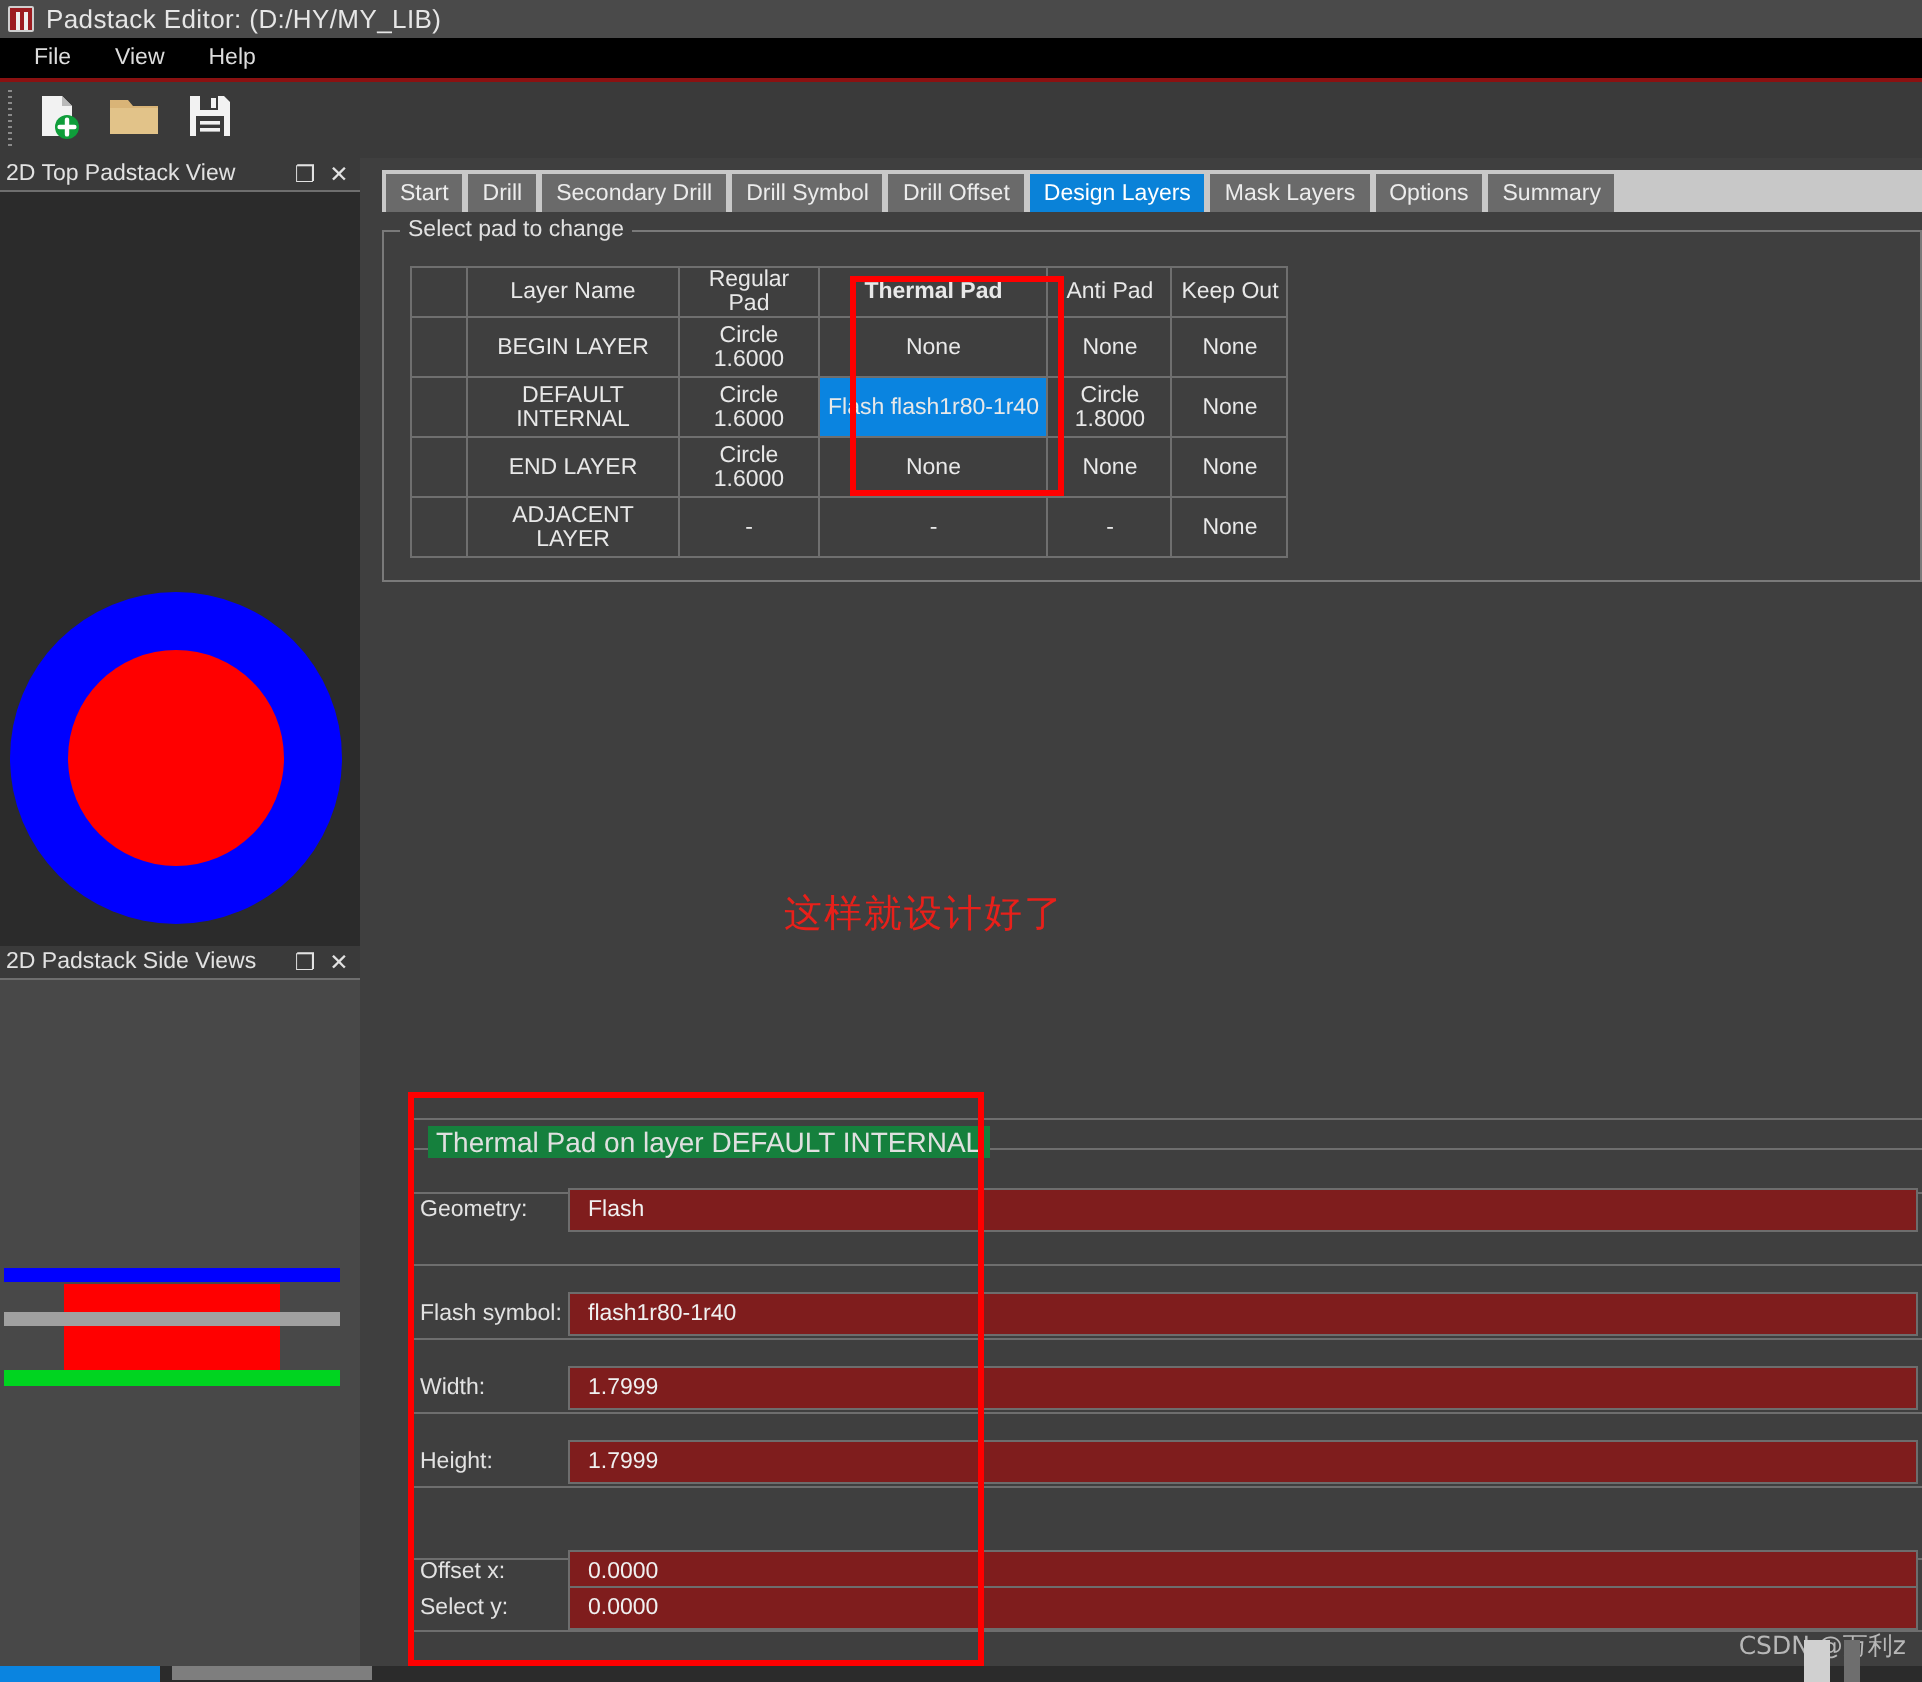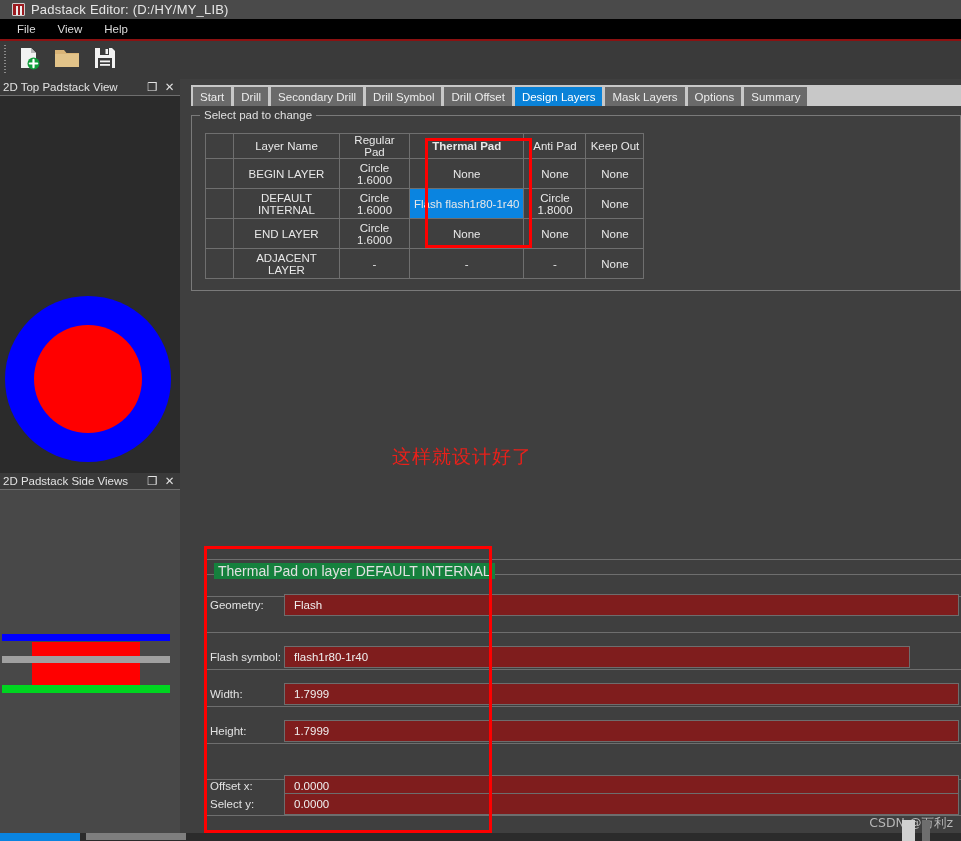--- a/index.html
+++ b/index.html
@@ -8,21 +8,21 @@
     background: #3f3f3f;
     font-family: "Liberation Sans", "DejaVu Sans", sans-serif;
     overflow: hidden;
   }
   #app { position: relative; width: 961px; height: 841px; }
 
   
   .titlebar {
     position: absolute; left: 0; top: 0; width: 961px; height: 19px;
     background: #4a4a4a; display: flex; align-items: center; gap: 6px;
-    padding-left: 12px;
+    padding-left: 4px;
   }
   .app-icon {
     width: 13px; height: 13px; flex: none; position: relative;
     background: #9c1b20; border: 1px solid #cfcfcf; border-radius: 1px;
   }
   .app-icon::before, .app-icon::after {
     content: ""; position: absolute; top: 2px; width: 2px; height: 9px; background: #eee;
   }
   .app-icon::before { left: 3px; }
   .app-icon::after  { left: 7px; }
@@ -309,21 +309,21 @@
   <div class="form-group">
     <div class="form-legend">Thermal Pad on layer DEFAULT INTERNAL</div>
 
     <div class="frow" style="top:22px;">
       <div class="flabel">Geometry:</div>
       <div class="finput" style="width:675px;">Flash</div>
     </div>
 
     <div class="frow" style="top:74px;">
       <div class="flabel">Flash symbol:</div>
-      <div class="finput" style="width:626px;">flash1r80-1r40</div>
+      <div class="finput" style="width:675px;">flash1r80-1r40</div>
     </div>
 
     <div class="frow" style="top:111px;">
       <div class="flabel">Width:</div>
       <div class="finput" style="width:675px;">1.7999</div>
     </div>
 
     <div class="frow" style="top:148px;">
       <div class="flabel">Height:</div>
       <div class="finput" style="width:675px;">1.7999</div>

